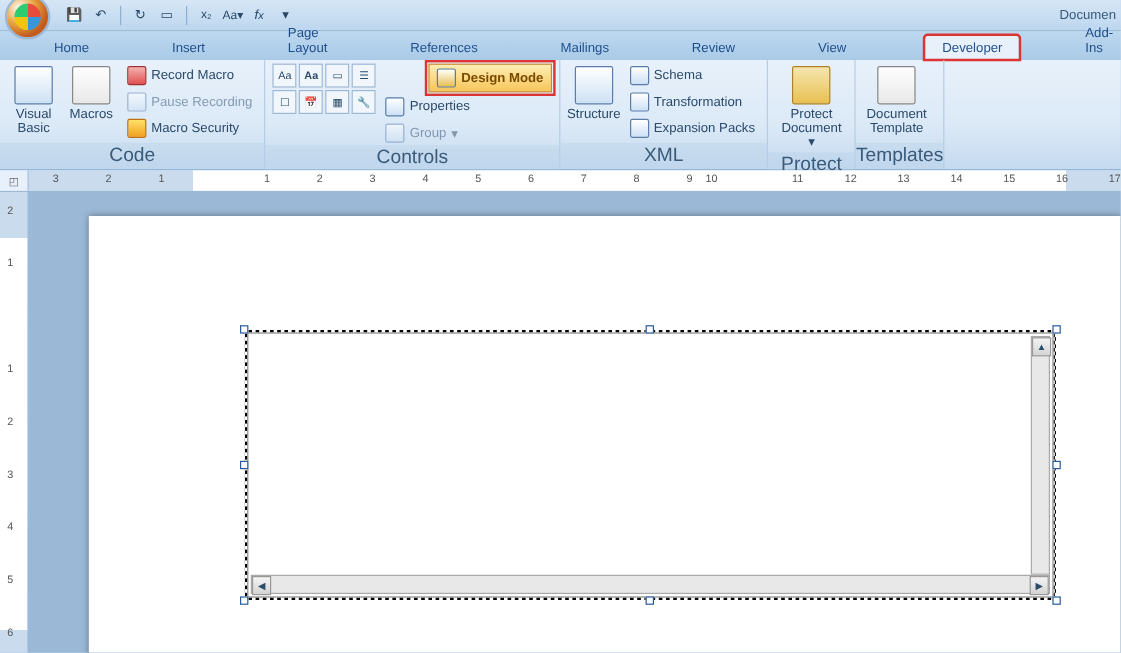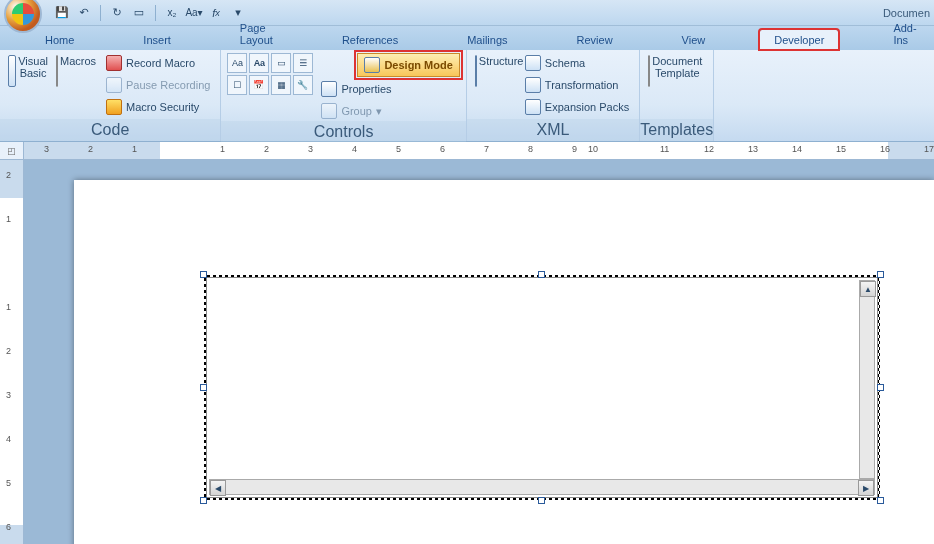--- a/index.html
+++ b/index.html
@@ -10,30 +10,30 @@
 .office-btn { width:38px; height:38px; margin:2px 4px 0 4px; border-radius:50%; background:radial-gradient(circle at 30% 30%,#fff,#e8a23d 40%,#c25b1f 70%); position:relative; z-index:5; border:2px solid #9eb8d4; }
 .office-btn::after { content:""; position:absolute; inset:6px; border-radius:50%; background:conic-gradient(#e74c3c 0 90deg,#3498db 90deg 180deg,#f1c40f 180deg 270deg,#2ecc71 270deg 360deg); }
 .qat { display:flex; align-items:center; gap:6px; margin-left:8px; }
 .qat-item { width:16px; height:16px; display:flex; align-items:center; justify-content:center; cursor:pointer; }
 .qat-sep { width:1px; height:16px; background:#8eb0d0; margin:0 2px; }
 .doc-title { margin-left:auto; margin-right:4px; color:#3a5a7a; }
 
 
 .tabstrip { height:24px; display:flex; align-items:flex-end; padding-left:30px; background:linear-gradient(to bottom,#bdd7ef,#a9cae7);gap:39px; }
 .tab { padding:4px 14px 4px 14px; color:#1f4f8b; cursor:pointer; border:1px solid transparent; border-bottom:none; }
-.tab.active { background:#e8f1fb; border-color:#8eb0d0; border-radius:3px 3px 0 0; }
+.tab.active { background:#e8f1fb; border-color:#8eb0d0; border-radius:3px 3px 0 0;margin-left:11px; }
 .tab.highlight { outline:2px solid #d33; outline-offset:-1px; }
 
 
 .ribbon { height:92px; background:linear-gradient(to bottom,#e8f1fb 0%,#dbe9f7 60%,#c5daf0 100%); border-bottom:1px solid #8eb0d0; display:flex; }
 .group { border-right:1px solid #b5cde6; padding:3px 6px 0 6px; display:flex; flex-direction:column; height:100%; }
 .group-body { flex:1; display:flex; align-items:flex-start; gap:4px; }
 .group-title { text-align:center; font-size:16px; color:#3a5a7a; padding:2px 0; background:rgba(180,205,230,.3); margin:0 -6px; }
 
-.bigbtn { width:44px; display:flex; flex-direction:row; gap:2px; padding:2px; cursor:pointer; text-align:center; line-height:1.1; }
+.bigbtn { width:44px; display:flex; flex-direction:column; align-items:center; gap:2px; padding:2px; cursor:pointer; text-align:center; line-height:1.1; }
 .bigbtn .ic { width:32px; height:32px; }
 
 .col { display:flex; flex-direction:column; gap:2px; }
 .smbtn { display:flex; align-items:center; gap:4px; padding:2px 4px; cursor:pointer; white-space:nowrap; }
 .smbtn .ic { width:16px; height:16px; flex:0 0 16px; }
 
 .gridbtns { display:grid; grid-template-columns:repeat(4,20px); grid-auto-rows:20px; gap:2px; }
 .gbtn { width:20px; height:20px; border:1px solid #9db8d4; background:#f0f6fc; cursor:pointer; font-size:9px; display:flex; align-items:center; justify-content:center; }
 
 .design-btn { display:flex; align-items:center; gap:4px; padding:3px 6px; background:linear-gradient(to bottom,#fdeeb3,#f8c65a); border:1px solid #c98a2b; cursor:pointer; }
@@ -181,20 +181,29 @@
           </div>
         <div class="smbtn">
             <span class="ic"></span>
             <span>Expansion Packs</span>
           </div>
       </div>
     </div>
     <div class="group-title">XML</div>
   </div>
 
+  <div class="group">
+    <div class="group-body">
+      <div class="bigbtn" style="width:60px">
+        <span class="ic lock"></span>
+        <span><span>Protect Document</span> ▾</span>
+      </div>
+    </div>
+    <div class="group-title">Protect</div>
+  </div>
 
   <div class="group">
     <div class="group-body">
       <div class="bigbtn" style="width:56px">
         <span class="ic doc"></span>
         <span>Document Template</span>
       </div>
     </div>
     <div class="group-title">Templates</div>
   </div>

